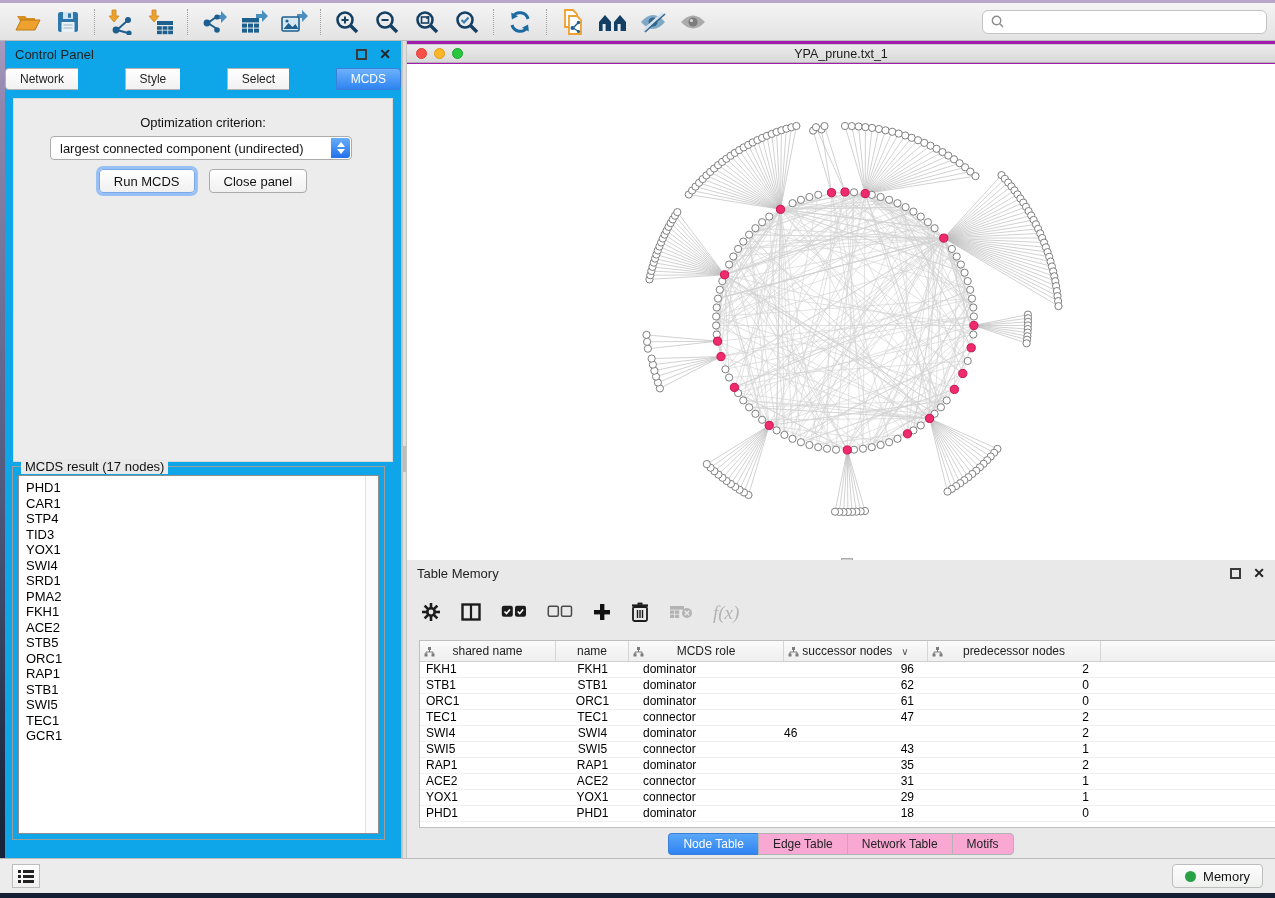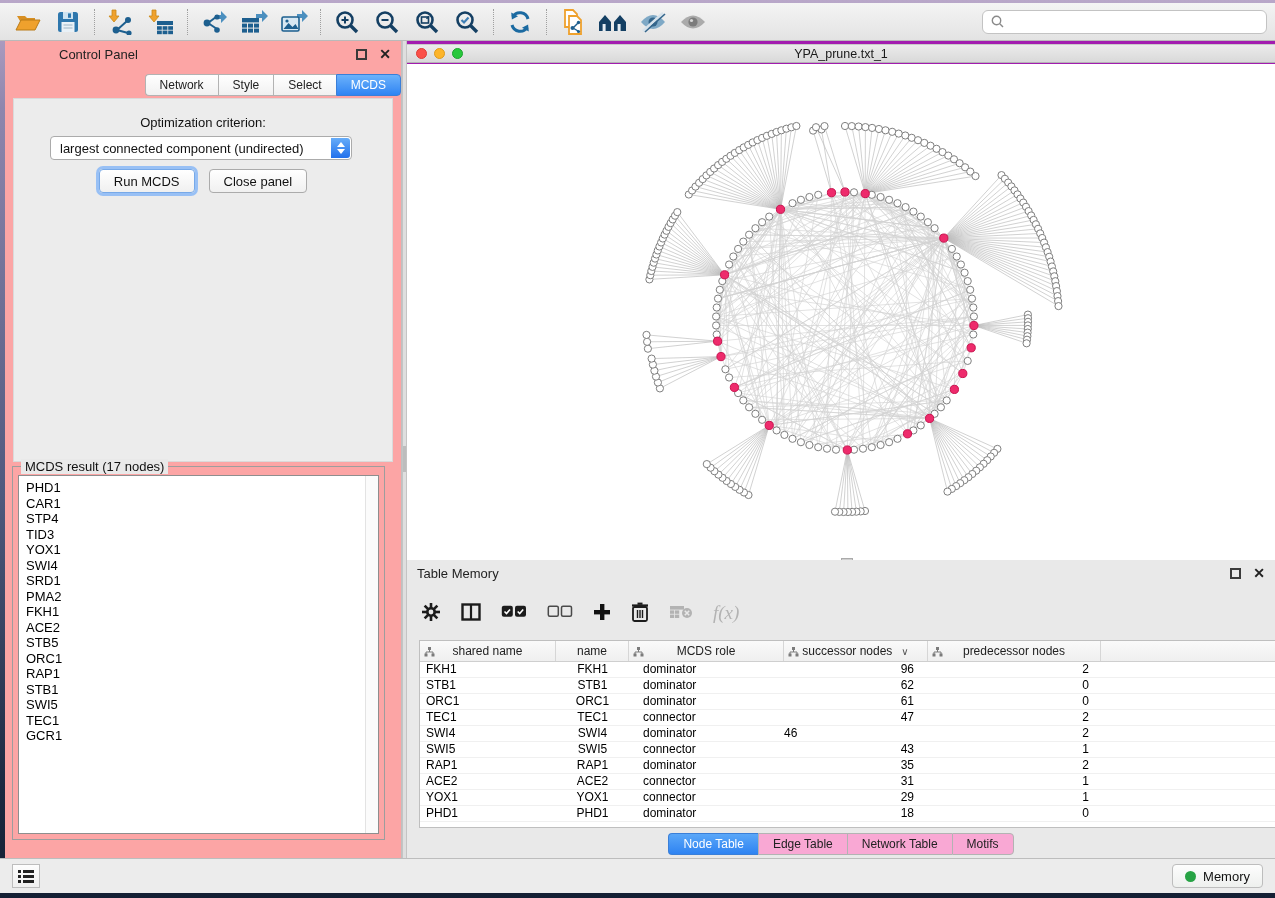--- a/index.html
+++ b/index.html
@@ -21,28 +21,28 @@
   .tb-btn svg { display:block; }
   .search-wrap { margin-left:auto; display:flex; align-items:center; }
   .search-box {
     width:285px; height:24px; background:#fff; border:1px solid #c3c3c3; border-radius:6px;
     display:flex; align-items:center; padding:0 8px; color:#8a8a8a;
   }
   .search-box input { border:none; outline:none; flex:1; font:13px "Liberation Sans",sans-serif; background:transparent; margin-left:6px; }
   
   .control-panel {
     position:absolute; left:5px; top:41px; width:397px; height:817px;
-    background:#fca5a5; border-right:1px solid #c0c0c0;padding-left:44px;
+    background:#0ea5e9; border-right:1px solid #c0c0c0;
   }
   .panel-titlebar { height:27px; display:flex; align-items:center; padding:0 10px; }
   .panel-title { font-size:13px; color:#222; }
   .panel-titlebar .spacer { flex:1; }
   .float-btn { width:11px; height:11px; border:2px solid #3a3a3a; background:transparent; margin-right:12px; }
   .close-btn { background:none; border:none; font-size:14px; font-weight:bold; color:#222; line-height:11px; }
-  .tab-row { display:flex; justify-content:flex-end; margin-top:6px; }
+  .tab-row { display:flex; justify-content:space-between; margin-top:0; }
   .seg { font-size:12px; padding:3px 14px; background:linear-gradient(180deg,#ffffff,#f1f1f1);
     border:1px solid #b3b3b3; border-right:none; color:#222; }
   .seg:first-child { border-radius:4px 0 0 4px; }
   .seg:last-child { border-radius:0 4px 4px 0; border-right:1px solid #b3b3b3; }
   .seg.active { background:linear-gradient(180deg,#6cb2fb,#2f84f3); color:#fff; border-color:#3a7fd8; }
   .cp-content {
     position:absolute; left:8px; right:8px; top:57px; height:364px;
     background:#ececec; border:1px solid #dadada;
   }
   .opt-label { text-align:center; margin-top:16px; font-size:13px; color:#111; }

